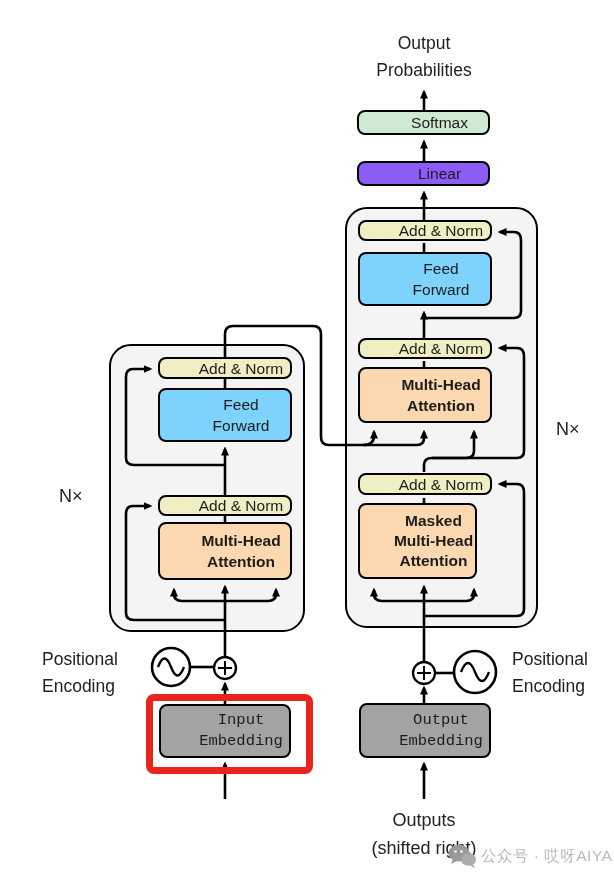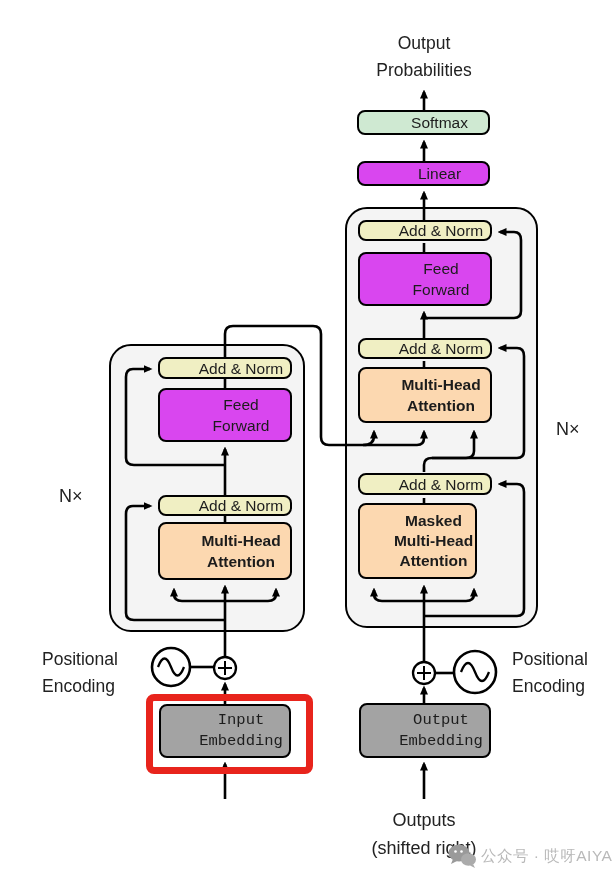--- a/index.html
+++ b/index.html
@@ -16,25 +16,25 @@
   
   #wires{position:absolute;left:0;top:0;z-index:2;}
   
   .node{
     position:absolute;box-sizing:border-box;border:2.3px solid #000;
     border-radius:8px;display:flex;align-items:center;justify-content:center;
     text-align:center;white-space:pre-line;z-index:3;
     font-size:15.5px;line-height:21px;color:#1c1c1c;padding-left:32px;
   }
   .c-addnorm{background:#f0efc3;}
-  .c-ff{background:#d946ef;}
+  .c-ff{background:#7dd3fc;}
   .c-mha{background:#fcd8b0;font-weight:bold;}
   .c-embed{background:#a3a3a3;border-width:2.6px;font-family:Liberation Mono, monospace;}
   .c-softmax{background:#cfe9d2;}
-  .c-linear{background:#d946ef;}
+  .c-linear{background:#8b5cf6;}
   
   .lbl{
     position:absolute;z-index:3;white-space:pre-line;color:#222;
     font-size:17.5px;line-height:27px;
   }
   .center{text-align:center;}
   
   #highlight{
     position:absolute;left:117px;top:694px;width:167px;height:80px;
     border:7px solid #e8241c;border-radius:8px;box-sizing:border-box;

